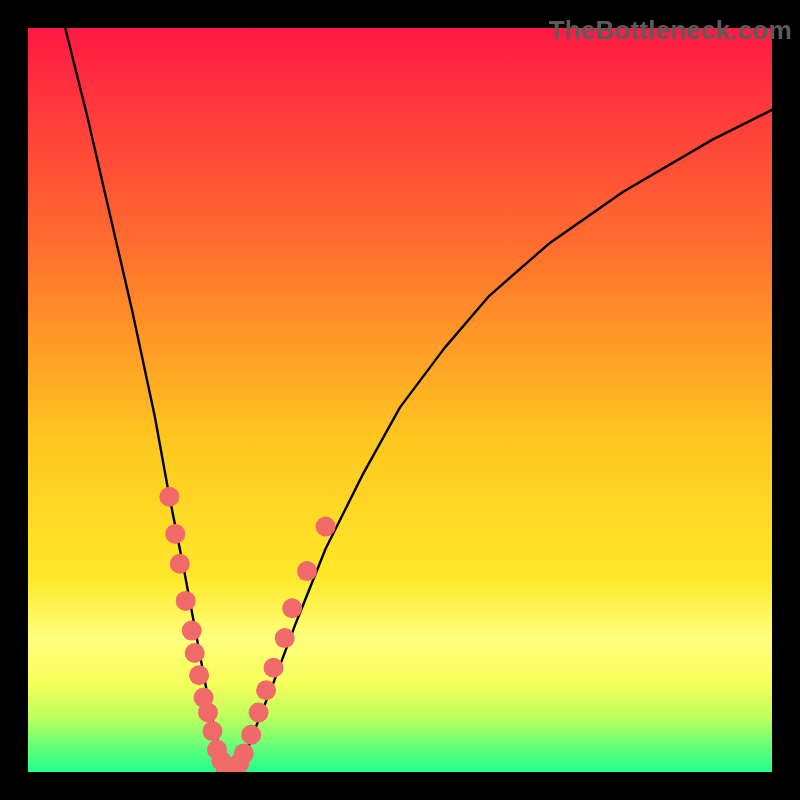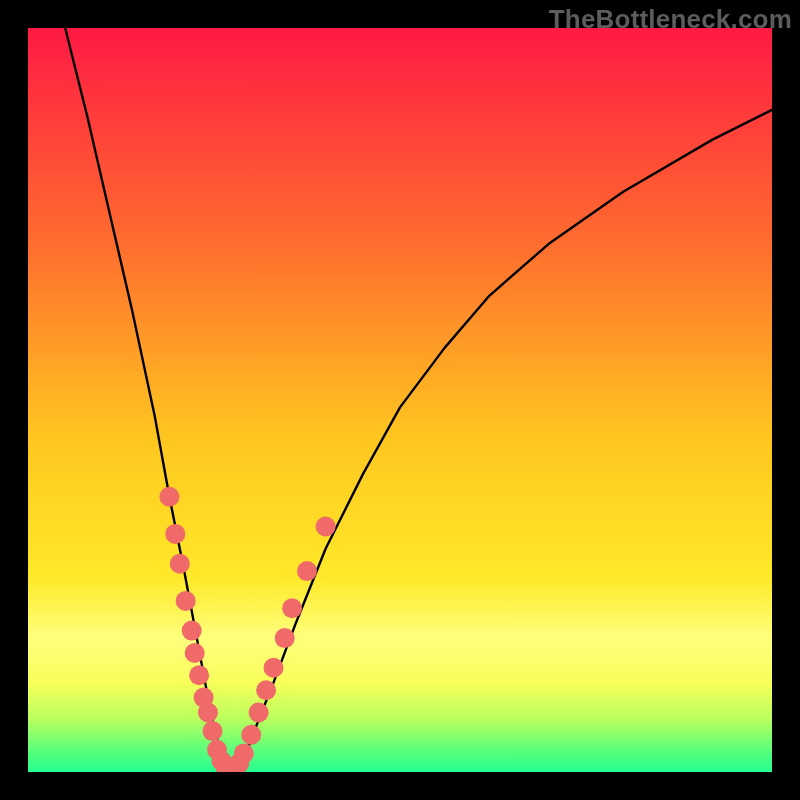--- a/index.html
+++ b/index.html
@@ -21,21 +21,21 @@
   .plot {
     position: absolute;
     left: 28px;
     top: 28px;
     width: 744px;
     height: 744px;
     overflow: hidden;
   }
   .watermark {
     position: absolute;
-    top: 4px;
+    top: 15px;
     right: 8px;
     font-family: Arial, Helvetica, sans-serif;
     font-size: 26px;
     font-weight: 600;
     color: #5c5c5c;
     letter-spacing: 0.2px;
     user-select: none;
   }
   svg { display: block; }
 </style>

